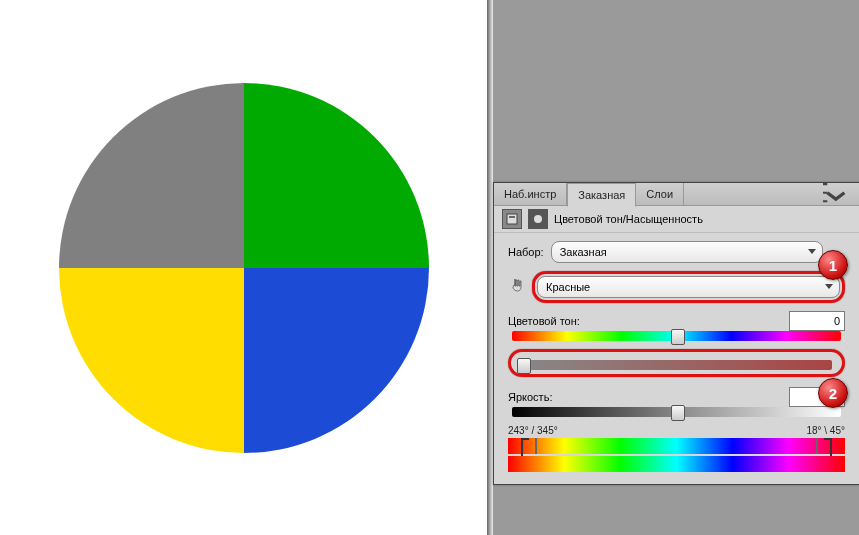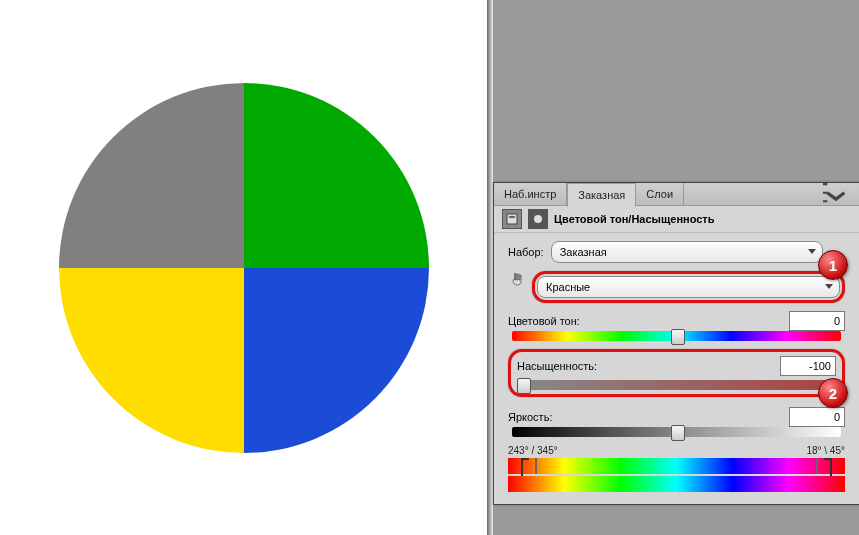--- a/index.html
+++ b/index.html
@@ -81,31 +81,31 @@
       <svg viewBox="0 0 12 12">
           <rect x="1" y="1" width="10" height="10" fill="#ddd" stroke="#444"></rect>
           <rect x="3" y="3" width="6" height="2" fill="#666"></rect>
         </svg>
     </div>
     <div class="icon-box dark">
       <svg viewBox="0 0 12 12">
           <circle cx="6" cy="6" r="4" fill="#ddd"></circle>
         </svg>
     </div>
-    <span style="font-weight:bold;">Цветовой тон/Насыщенность</span>
+    <span style="font-weight:normal;">Цветовой тон/Насыщенность</span>
   </div>
 
   <div class="panel-body">
 
     <div class="row">
       <span class="label">Набор:</span>
       <span class="select" style="width:240px;margin-left:4px;">Заказная</span>
     </div>
 
-    <div class="row" style="position:relative;display:flex;">
+    <div class="row" style="position:relative;display:flex;align-items:center;">
       <span class="hand-icon">
         <svg width="16" height="16" viewBox="0 0 16 16">
             <path d="M5 2v7h1V3l1 0v6h1V3h1v6h1V4h1v6c0 2-1 4-3.5 4S3 12 3 10l1-2 1 0z" fill="#ddd" stroke="#444" stroke-width=".7"></path>
           </svg>
       </span>
       <div class="highlight-red" style="flex:1;">
         <span class="select" style="display:block;">Красные</span>
       </div>
     </div>
 
@@ -114,25 +114,20 @@
         <span class="slider-label">Цветовой тон:</span>
         <span style="flex:1"></span>
         <span class="slider-value">0</span>
       </div>
       <div class="slider-track hue-grad">
         <div class="slider-handle" style="left:calc(50% - 6px);"></div>
       </div>
     </div>
 
     <div class="highlight-red" style="margin-top:8px;padding:4px 6px;">
-      <div class="slider-row">
-        <span class="slider-label">Насыщенность:</span>
-        <span style="flex:1"></span>
-        <span class="slider-value">-100</span>
-      </div>
       <div class="slider-track sat-grad" style="margin-top:4px;">
         <div class="slider-handle" style="left:-4px;"></div>
       </div>
     </div>
 
     <div class="row" style="margin-top:10px;">
       <div class="slider-row">
         <span class="slider-label">Яркость:</span>
         <span style="flex:1"></span>
         <span class="slider-value">0</span>

